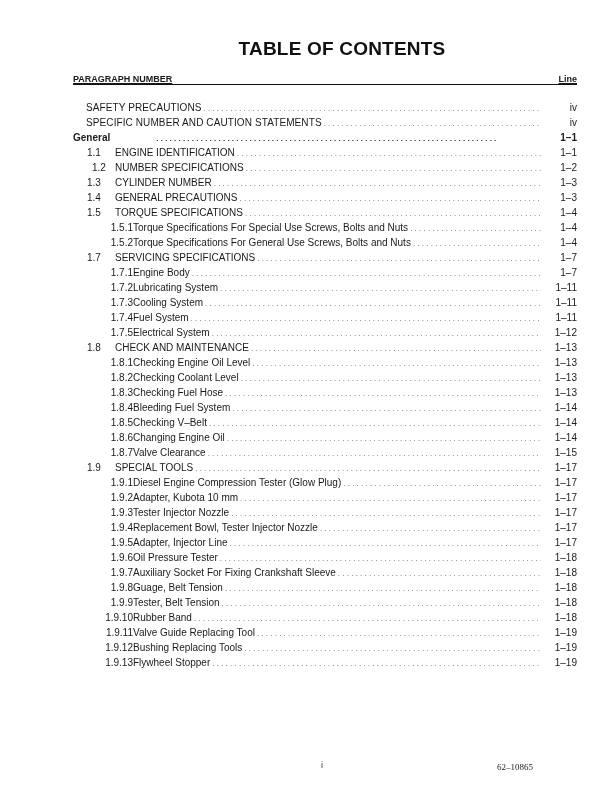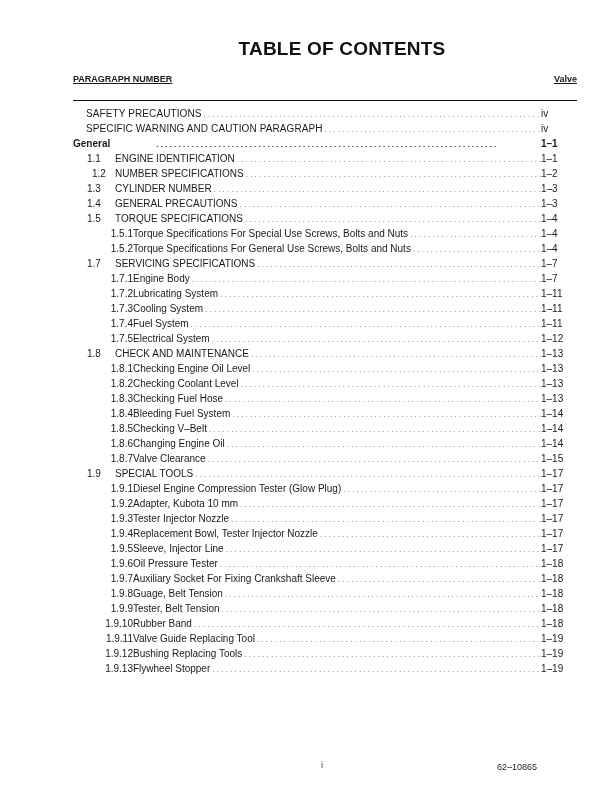--- a/index.html
+++ b/index.html
@@ -35,21 +35,21 @@
       width: 504px;
     }
     .toc-header {
       display: flex;
       justify-content: space-between;
       font-size: 9px;
       font-weight: bold;
       height: 10px;
       border-bottom: 1.5px solid #111;
       line-height: 10px;
-      padding-bottom: 16px;
+      padding-bottom: 0;
     }
     .toc-header span {
       text-decoration: underline;
     }
     .rows {
       margin-top: 5px;
     }
     .row {
       display: flex;
       align-items: baseline;
@@ -72,20 +72,22 @@
       color: #555;
       letter-spacing: 1.6px;
       font-size: 8px;
     }
     .row .leader::after {
       content: ". . . . . . . . . . . . . . . . . . . . . . . . . . . . . . . . . . . . . . . . . . . . . . . . . . . . . . . . . . . . . . . . . . . . . . . . . . . . . . . . . . . . . . . . . . . . . . . . . . . . . . . . . . . . . . . . . . . . . . . . . . . . . . . . . . . . . . . . . .";
       letter-spacing: 0;
     }
     .row .page {
       flex: 0 0 36px;
+      text-align: right;
+      margin-top: 10px;
     }
     .lvl-0 { padding-left: 13px; }
     .lvl-0 .label { letter-spacing: 0.1px; }
     .lvl-b { padding-left: 0; font-weight: bold; gap: 44px; }
     .lvl-b .leader { color: #222; font-weight: bold; }
     .lvl-1 { padding-left: 14px; }
     .lvl-1 .num { width: 28px; }
     .lvl-1b { padding-left: 19px; }
     .lvl-1b .num { width: 23px; }
     .lvl-2 { padding-left: 27px; }
@@ -96,42 +98,43 @@
       left: 321px;
       font-size: 9px;
       color: #333;
     }
     .footer-doc {
       position: absolute;
       top: 762px;
       left: 497px;
       font-size: 9px;
       color: #222;
+      font-family: Liberation Serif, serif;
     }
   </style>
 </head>
 <body>
 
 <div class="title">TABLE OF CONTENTS</div>
 
 <div class="toc">
   <div class="toc-header">
     <span>PARAGRAPH NUMBER</span>
-    <span>Valve</span>
+    <span>Line</span>
   </div>
   <div class="rows" id="toc-rows">
       <div class="row lvl-0">
 
     <span class="label">SAFETY  PRECAUTIONS</span>
     <span class="leader"></span>
     <span class="page">iv</span>
   </div>
       <div class="row lvl-0">
 
-    <span class="label">SPECIFIC WARNING AND CAUTION  PARAGRAPH</span>
+    <span class="label">SPECIFIC NUMBER AND CAUTION  STATEMENTS</span>
     <span class="leader"></span>
     <span class="page">iv</span>
   </div>
       <div class="row lvl-b">
 
     <span class="label">General</span>
     <span class="leader"></span>
     <span class="page">1–1</span>
   </div>
       <div class="row lvl-1">
@@ -285,21 +288,21 @@
     <span class="page">1–17</span>
   </div>
       <div class="row lvl-2">
     <span class="num">1.9.4</span>
     <span class="label">Replacement Bowl, Tester Injector Nozzle</span>
     <span class="leader"></span>
     <span class="page">1–17</span>
   </div>
       <div class="row lvl-2">
     <span class="num">1.9.5</span>
-    <span class="label">Sleeve, Injector Line</span>
+    <span class="label">Adapter, Injector Line</span>
     <span class="leader"></span>
     <span class="page">1–17</span>
   </div>
       <div class="row lvl-2">
     <span class="num">1.9.6</span>
     <span class="label">Oil Pressure Tester</span>
     <span class="leader"></span>
     <span class="page">1–18</span>
   </div>
       <div class="row lvl-2">

